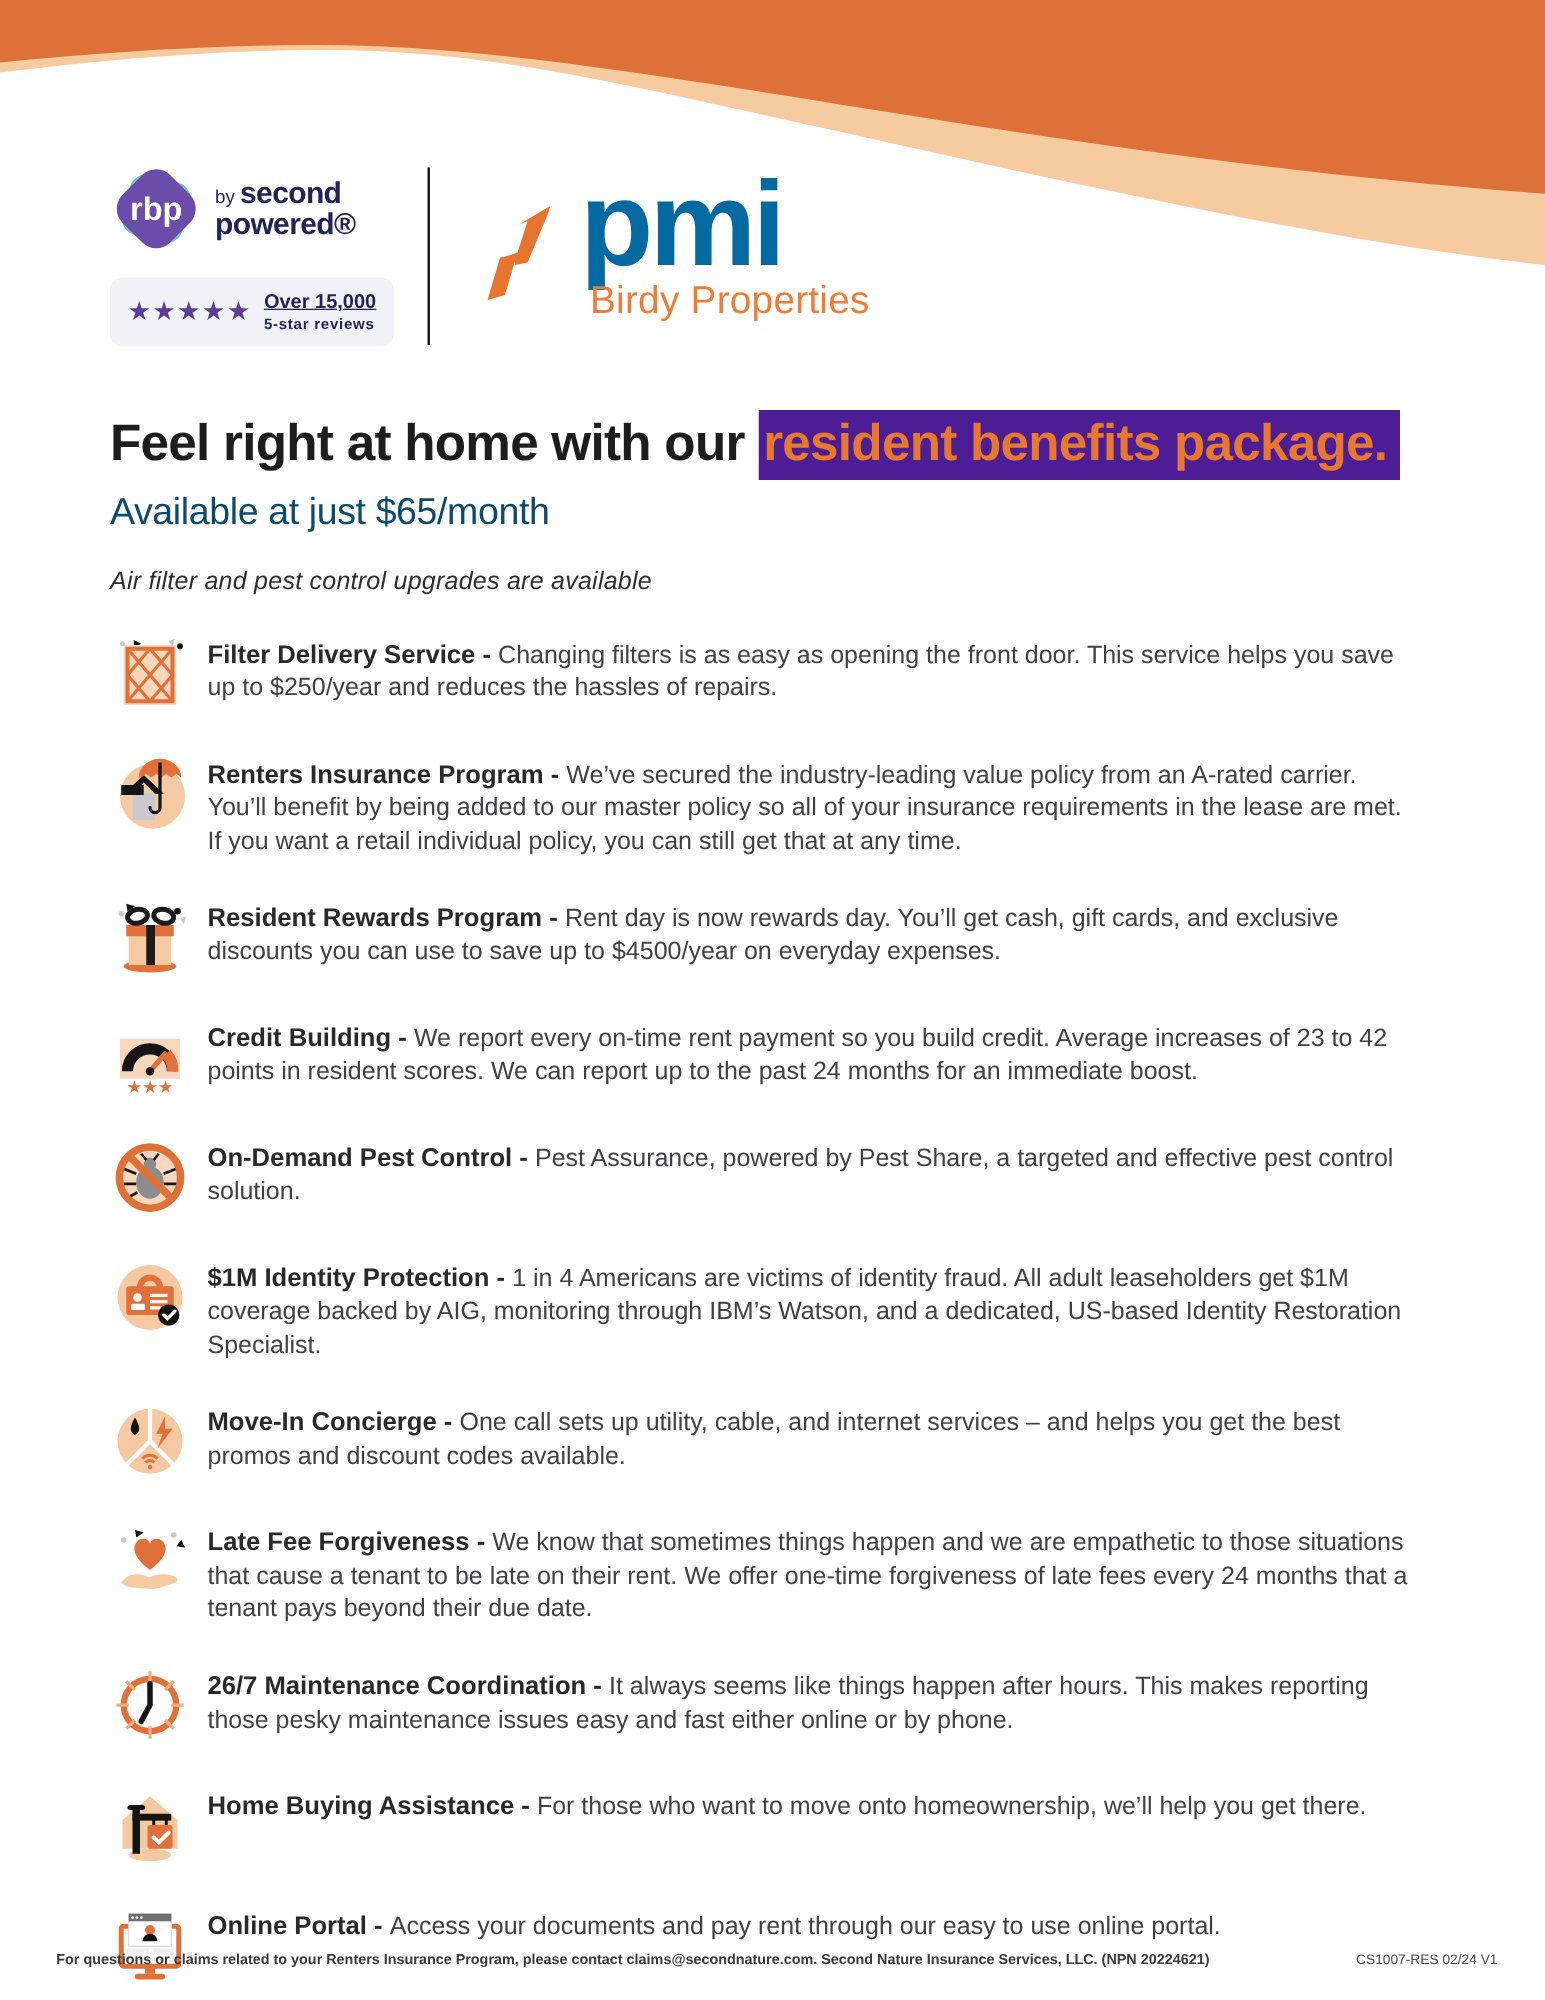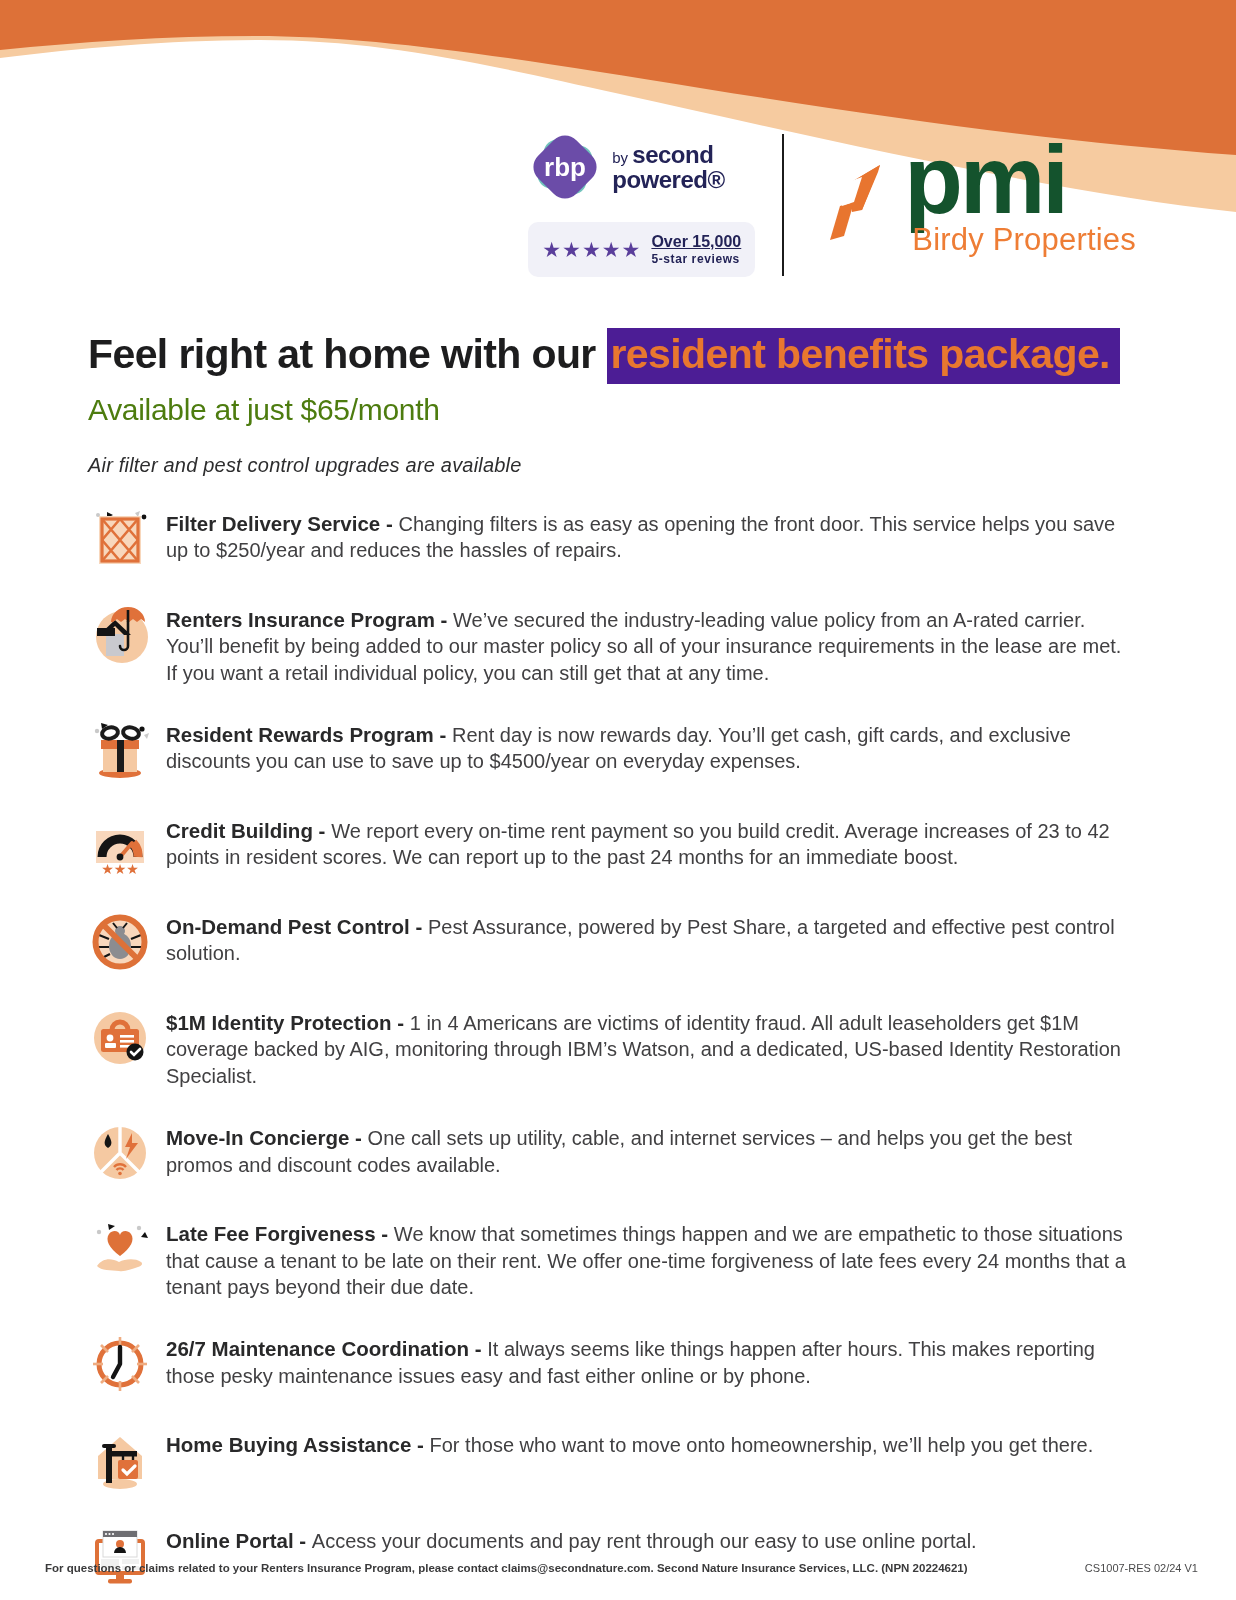--- a/index.html
+++ b/index.html
@@ -7,49 +7,49 @@
   body { width:1236px; height:1600px; position:relative; overflow:hidden;
          font-family:"Liberation Sans", sans-serif; color:#414042; }
   .page { position:relative; width:1236px; height:1600px; }
 
   
   .wave { position:absolute; top:0; left:0; width:1236px; height:230px; z-index:0; }
 
   .content { position:relative; z-index:1; padding:0 100px 0 88px; }
 
   
-  .logos { display:flex; align-items:flex-start; padding-top:130px;justify-content:flex-end; }
+  .logos { display:flex; align-items:flex-start; padding-top:130px; }
   .rbp-block { width:228px; }
   .rbp-top { display:flex; align-items:center; }
   .rbp-badge { width:74px; height:74px; flex:0 0 74px; }
   .rbp-badge-text { fill:#ffffff; font-weight:700; font-size:26px; font-family:"Liberation Sans",sans-serif; }
   .sn-text { margin-left:10px; color:#232357; line-height:1; }
   .sn-line1 { font-size:15px; color:#232357; }
   .sn-line1 .sn-bold { font-size:24px; font-weight:800; letter-spacing:-0.5px; }
   .sn-line2 { font-size:24px; font-weight:800; text-align:right; letter-spacing:-0.5px; margin-top:1px; }
   .review-pill { margin-top:18px; display:inline-flex; align-items:center; gap:10px;
                  background:#F1F1F8; border-radius:10px; padding:11px 14px; }
   .stars { color:#5A3E9B; font-size:21px; letter-spacing:1px; line-height:1; }
   .review-text { color:#232357; line-height:1.1; }
   .review-line1 { font-size:16px; font-weight:600;text-decoration:underline; }
   .review-line2 { font-size:12px; font-weight:700; letter-spacing:0.6px; margin-top:2px; }
 
   .divider { width:2px; height:142px; background:#1b1b1b; margin:4px 34px 0 26px; flex:0 0 2px; }
 
   .pmi-block { display:flex; margin-top:6px; }
   .pmi-mark { width:82px; height:82px; margin-top:26px; flex:0 0 82px; }
   .pmi-text { margin-left:4px; }
-  .pmi-name { font-size:96px; line-height:0.92; font-weight:800; letter-spacing:-3px; color:#14532d; }
+  .pmi-name { font-size:96px; line-height:0.92; font-weight:800; letter-spacing:-3px; color:#0369a1; }
   .pmi-sub { font-size:31px; color:#EE7D35; margin-left:8px; margin-top:-2px; letter-spacing:0.2px; }
 
   
   .hero { margin-top:54px; }
   .hero h1 { font-size:41px; font-weight:700; color:#1d1d1e; letter-spacing:-0.6px; line-height:1.15; }
   .hl { color:#E8772F; background:#4c1d95; padding:3px 10px 7px 4px; }
-  .hero-sub { font-size:30px; font-weight:400; color:#4d7c0f; margin-top:15px; letter-spacing:-0.3px; }
+  .hero-sub { font-size:30px; font-weight:400; color:#0c4a6e; margin-top:15px; letter-spacing:-0.3px; }
   .hero-note { font-size:20px; font-style:italic; color:#2d2d2e; margin-top:27px; letter-spacing:0.2px; }
 
   
   .benefits { margin-top:30px; }
   .brow { display:flex; align-items:flex-start; margin-bottom:32px; }
   .bicon { flex:0 0 64px; width:64px; height:64px; display:flex; align-items:center; justify-content:center; }
   .btext { margin-left:14px; font-size:20px; line-height:1.32; color:#414042; padding-top:3px; max-width:965px; }
   .btitle { font-weight:700; color:#29292a; font-size:20.5px; }
 
   

